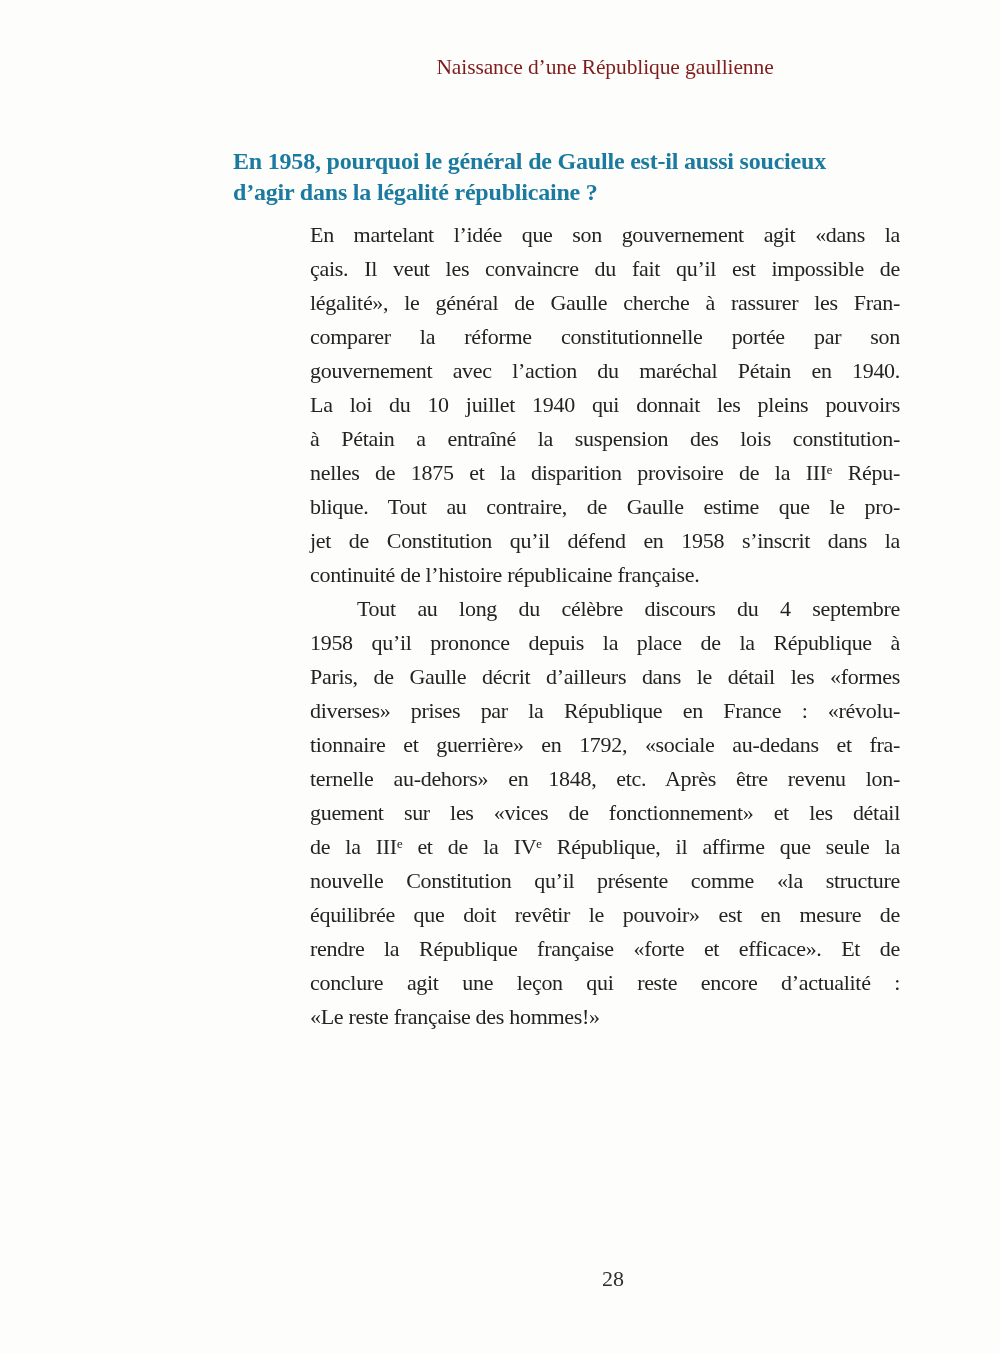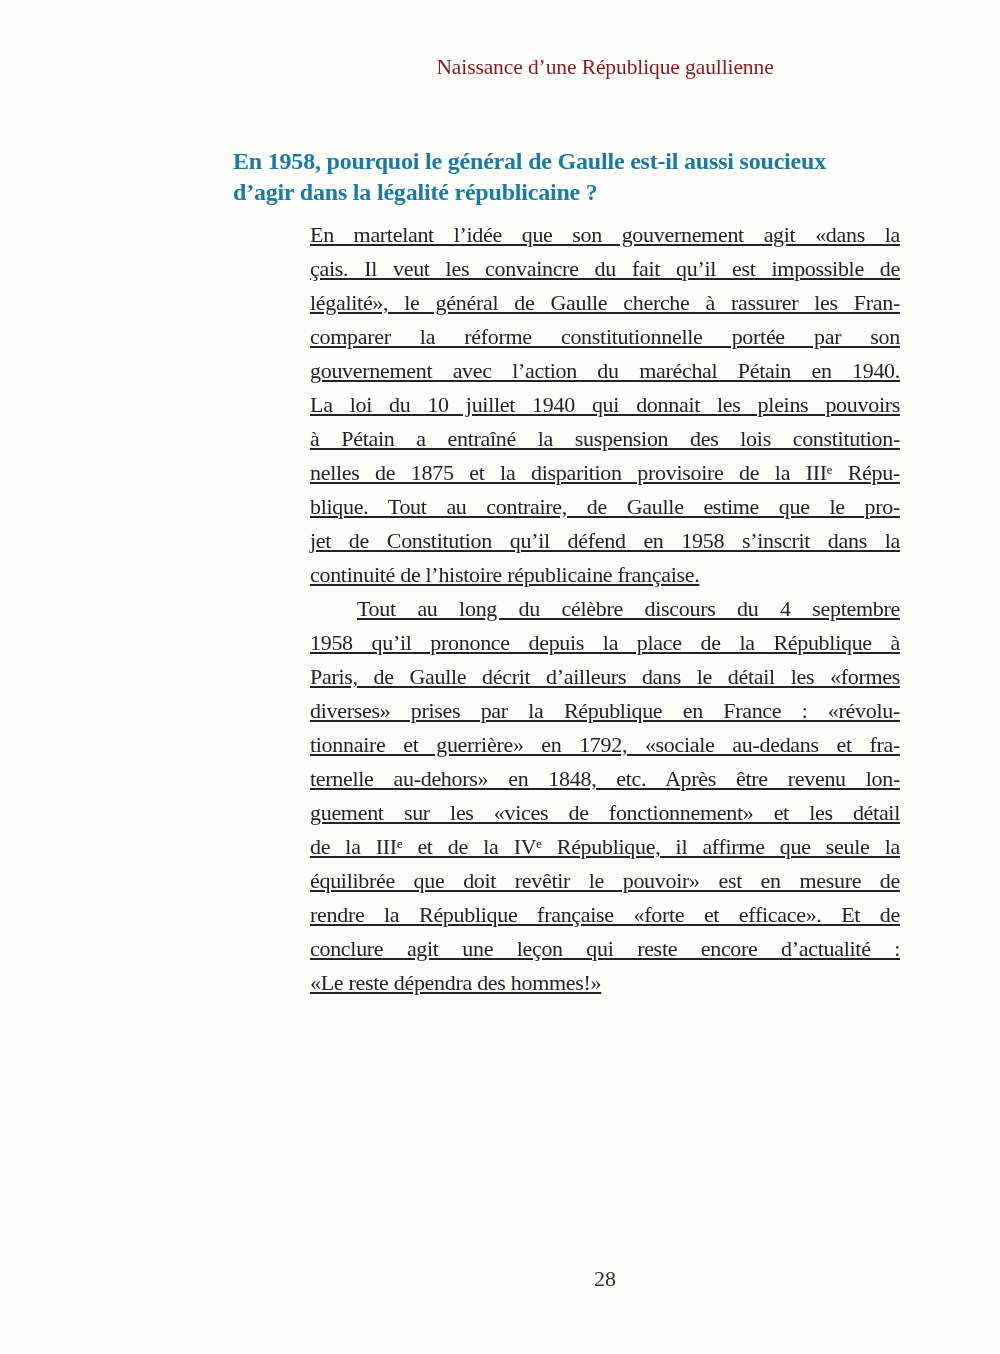--- a/index.html
+++ b/index.html
@@ -36,38 +36,38 @@
     letter-spacing:-0.2px;
   }
   .question-heading .h-line{white-space:nowrap;}
   .body-text{
     position:absolute;
     top:218px;left:310px;width:590px;
     font-size:22px;
     line-height:34px;
     letter-spacing:-0.3px;
   }
-  .paragraph{margin:0;text-decoration:underline;}
+  .paragraph{margin:0;}
   .line{
     text-align:justify;
     text-align-last:justify;
     white-space:normal;
     height:34px;
     overflow:visible;
   }
   .line.last{
     text-align:left;
     text-align-last:left;
   }
   .line.indent{
     padding-left:47px;
   }
   .page-number{
     position:absolute;
-    top:1266px;left:310px;width:590px;
+    top:1266px;left:318px;width:590px;
     text-align:center;
     font-size:22px;
     color:#2e2e30;
   }
 </style>
 </head>
 <body>
 
 <div class="page">
 
@@ -94,22 +94,23 @@
       </div>
       <div class="paragraph">
         <div class="line indent">Tout au long du célèbre discours du 4 septembre</div>
         <div class="line">1958 qu’il prononce depuis la place de la République à</div>
         <div class="line">Paris, de Gaulle décrit d’ailleurs dans le détail les «formes</div>
         <div class="line">diverses» prises par la République en France : «révolu-</div>
         <div class="line">tionnaire et guerrière» en 1792, «sociale au-dedans et fra-</div>
         <div class="line">ternelle au-dehors» en 1848, etc. Après être revenu lon-</div>
         <div class="line">guement sur les «vices de fonctionnement» et les détail</div>
         <div class="line">de la IIIᵉ et de la IVᵉ République, il affirme que seule la</div>
+        <div class="line">nouvelle Constitution qu’il présente comme «la structure</div>
         <div class="line">équilibrée que doit revêtir le pouvoir» est en mesure de</div>
         <div class="line">rendre la République française «forte et efficace». Et de</div>
         <div class="line">conclure agit une leçon qui reste encore d’actualité :</div>
-        <div class="line last">«Le reste dépendra des hommes!»</div>
+        <div class="line last">«Le reste française des hommes!»</div>
       </div>
     </div>
 
   <div class="page-number">28</div>
 
 </div>
 
 </body></html>

